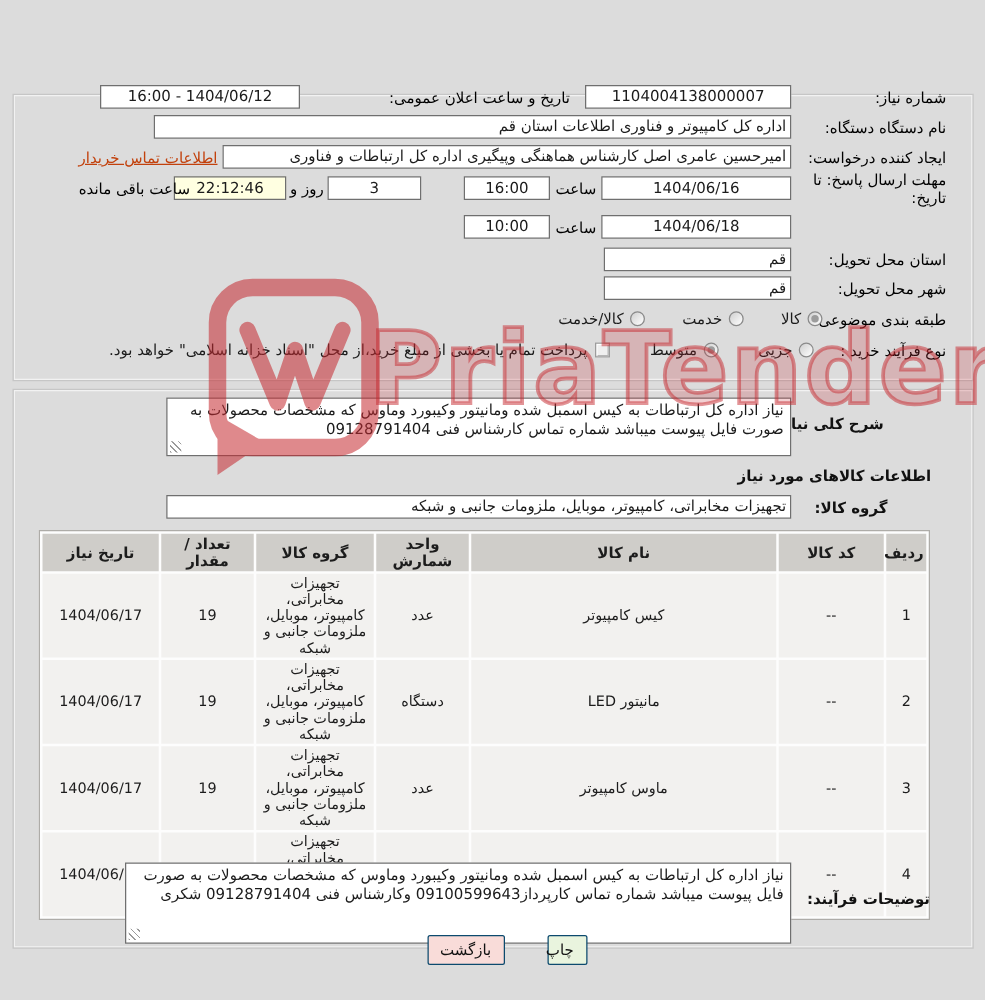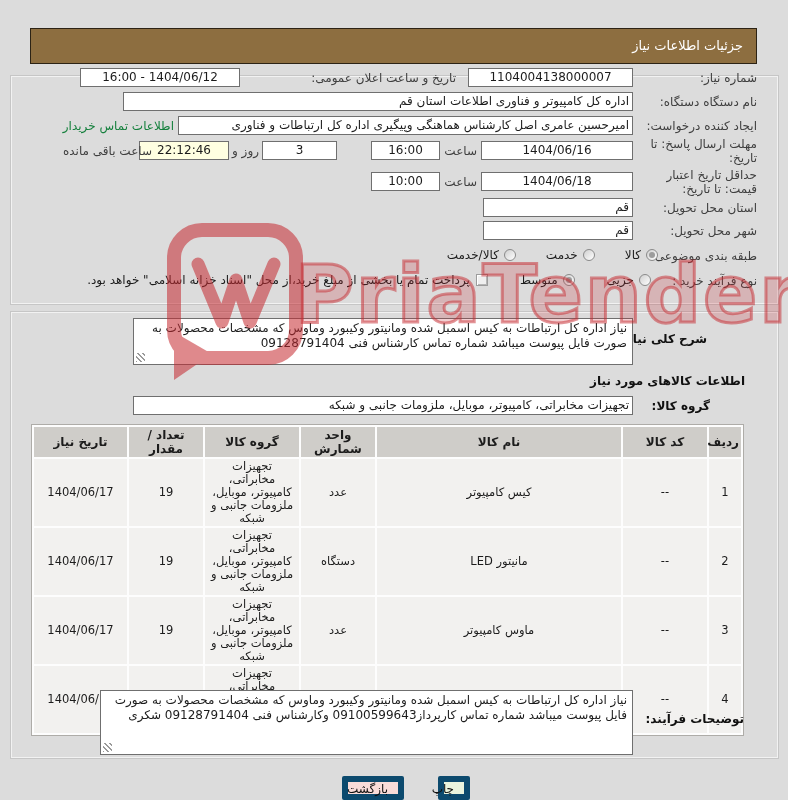--- a/index.html
+++ b/index.html
@@ -18,34 +18,34 @@
   }
   .groupbox{
     position:absolute;background:#dcdcdc;
     border:1px solid #c6c6c6;
     box-shadow:inset 0 0 0 1px #f2f2f2;
     z-index:1;
   }
   #gb1{top:75px;left:10px;width:767px;height:228px;}
   #gb2{top:311px;left:10px;width:767px;height:446px;}
 
-  .lbl{position:absolute;white-space:nowrap;z-index:3;color:#404040;}
+  .lbl{position:absolute;white-space:nowrap;z-index:3;color:#000000;}
   .lbl.wrap{white-space:normal;width:124px;line-height:14px;text-align:right;}
   .bold{font-weight:bold;color:#111;}
 
   .input{
     position:absolute;background:#fff;border:1px solid #6f6f6f;
     height:19px;line-height:17px;box-sizing:border-box;padding:0 3px;
     z-index:3;overflow:hidden;
   }
   .input.center{text-align:center;}
   .input.rtl-text{direction:rtl;text-align:right;}
   .input.yellow{background:#ffffe1;}
 
-  .link{position:absolute;color:#15803d;z-index:3;white-space:nowrap;cursor:pointer;}
+  .link{position:absolute;color:#c2410c;z-index:3;white-space:nowrap;cursor:pointer;text-decoration:underline;}
 
   .textarea{
     position:absolute;background:#fff;border:1px solid #6f6f6f;
     box-sizing:border-box;direction:rtl;text-align:right;
     padding:2px 5px;line-height:15px;z-index:3;overflow:hidden;
   }
   .textarea::after{
     content:'';position:absolute;left:2px;bottom:2px;width:9px;height:9px;
     background:repeating-linear-gradient(45deg,#9a9a9a 0 1px,transparent 1px 3.5px);
   }
@@ -78,41 +78,40 @@
   #items-table th{
     background:#cfcdc9;font-weight:bold;font-size:12px;height:28px;
     padding:1px 2px;text-align:center;
   }
   #items-table td{
     background:#f2f1ef;font-size:11.5px;text-align:center;vertical-align:middle;
     height:54px;padding:1px 3px;line-height:13px;
   }
 
   .btn{
-    position:absolute;top:776px;height:24px;z-index:3;
+    position:absolute;top:748px;height:24px;z-index:3;
     font-family:inherit;font-size:12px;color:#111;
-    border:6px solid #0c4a6e;border-radius:2px;padding:0 10px;cursor:pointer;
+    border:1px solid #0c4a6e;border-radius:2px;padding:0 10px;cursor:pointer;
   }
   #print-btn{right:318px;width:32px;background:#e9f4de;}
   #back-btn{right:384px;width:62px;background:#f9dcd9;}
 
   .watermark-text{
     position:absolute;top:248px;left:295px;z-index:50;pointer-events:none;
     font-size:80px;font-weight:bold;letter-spacing:2px;white-space:nowrap;
     direction:ltr;color:rgba(197,42,48,0.22);
     -webkit-text-stroke:3px rgba(197,42,48,0.5);
   }
   .watermark-logo{position:absolute;top:222px;left:160px;z-index:50;pointer-events:none;opacity:0.55;}
 </style>
 </head>
 <body>
 
 <div id="page">
 
-  <div class="titlebar">جزئیات اطلاعات نیاز</div>
 
   <div class="groupbox" id="gb1"></div>
   <div class="groupbox" id="gb2"></div>
 
   <div class="lbl" style="top:71px;right:31px;">شماره نیاز:</div>
   <div class="input center" style="top:68px;right:155px;width:165px;">1104004138000007</div>
   <div class="lbl" style="top:71px;right:332px;">تاریخ و ساعت اعلان عمومی:</div>
   <div class="input center" style="top:68px;right:548px;width:160px;">1404/06/12 - 16:00</div>
 
   <div class="lbl" style="top:95px;right:31px;">نام دستگاه دستگاه:</div>
@@ -124,21 +123,20 @@
 
   <div class="lbl wrap" style="top:137px;right:31px;">مهلت ارسال پاسخ: تا تاریخ:</div>
   <div class="input center" style="top:141px;right:155px;width:152px;">1404/06/16</div>
   <div class="lbl" style="top:144px;right:311px;">ساعت</div>
   <div class="input center" style="top:141px;right:348px;width:69px;">16:00</div>
   <div class="input center" style="top:141px;right:451px;width:75px;">3</div>
   <div class="lbl" style="top:144px;right:529px;">روز و</div>
   <div class="input center yellow" style="top:141px;right:559px;width:90px;">22:12:46</div>
   <div class="lbl" style="top:144px;right:636px;">ساعت باقی مانده</div>
 
-  <div class="lbl wrap" style="top:168px;right:31px;">حداقل تاریخ اعتبار قیمت: تا تاریخ:</div>
   <div class="input center" style="top:172px;right:155px;width:152px;">1404/06/18</div>
   <div class="lbl" style="top:175px;right:311px;">ساعت</div>
   <div class="input center" style="top:172px;right:348px;width:69px;">10:00</div>
 
   <div class="lbl" style="top:201px;right:31px;">استان محل تحویل:</div>
   <div class="input rtl-text" style="top:198px;right:155px;width:150px;">قم</div>
   <div class="lbl" style="top:224px;right:31px;">شهر محل تحویل:</div>
   <div class="input rtl-text" style="top:221px;right:155px;width:150px;">قم</div>
 
   <div class="lbl" style="top:249px;right:31px;">طبقه بندی موضوعی:</div>

